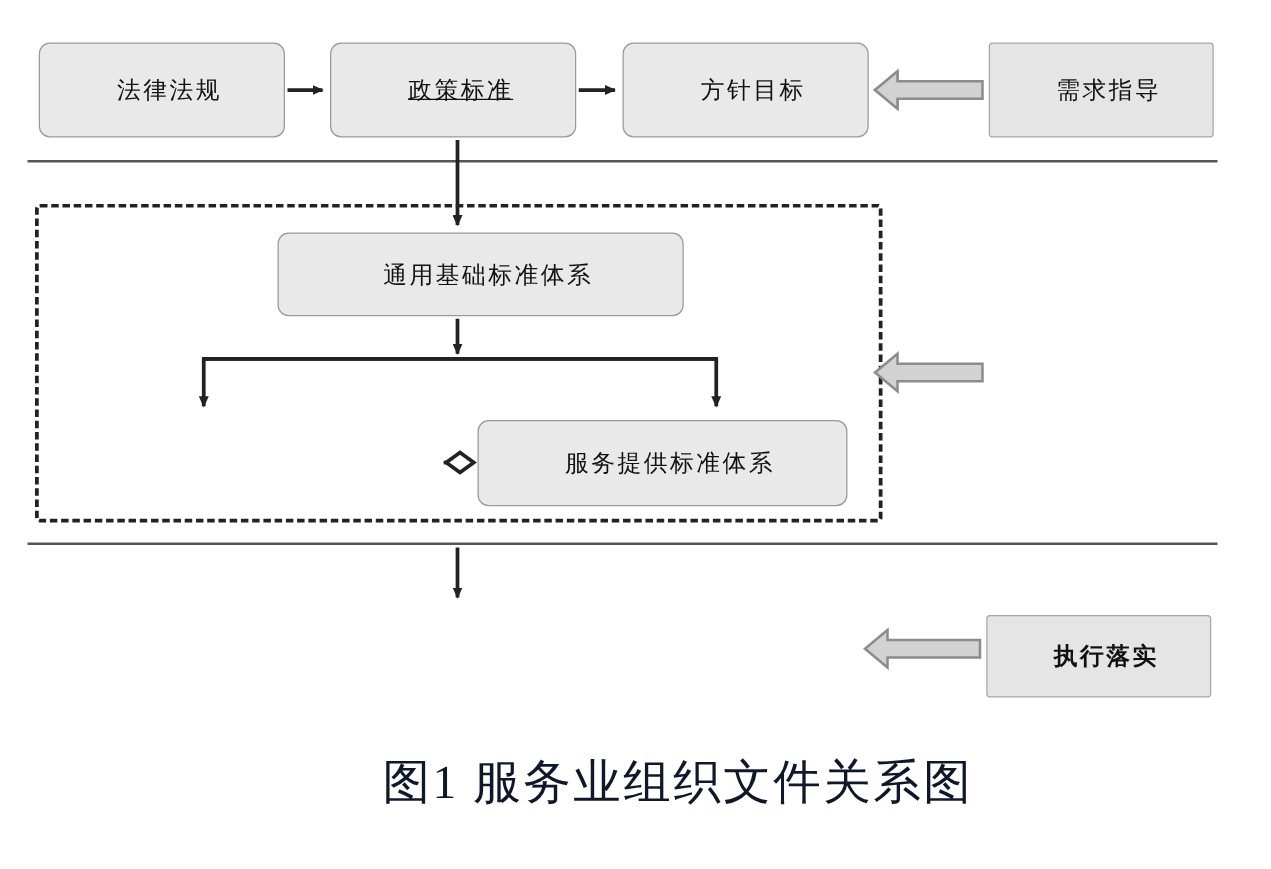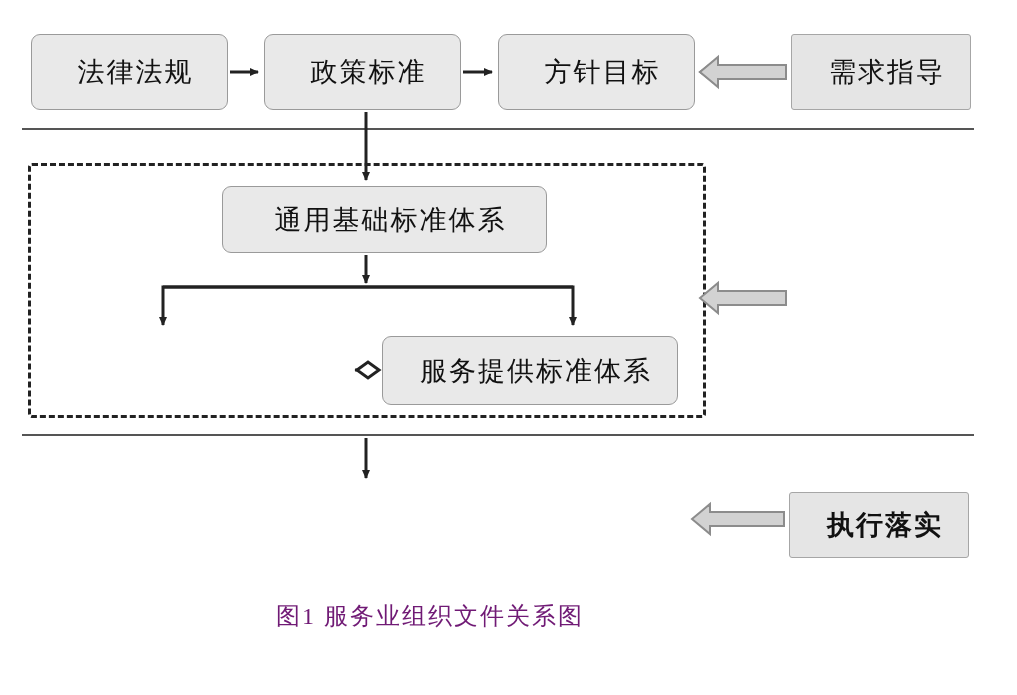--- a/index.html
+++ b/index.html
@@ -20,21 +20,21 @@
   .node {
     position: absolute;
     box-sizing: border-box;
     background: #e9e9e9;
     border: 1px solid #9a9a9a;
     border-radius: 9px;
     display: flex;
     align-items: center;
     justify-content: center;
     color: #111111;
-    font-size: 27px;
+    font-size: 19px;
     letter-spacing: 2px;
     white-space: nowrap;
     padding-left: 12px;
   }
   .node.side {
     border-radius: 3px;
     background: #e5e5e5;
     border: 1px solid #a6a6a6;
   }
   .dashed-box {
@@ -44,24 +44,25 @@
     border-radius: 4px;
     background: transparent;
   }
   .hline {
     position: absolute;
     height: 0;
     border-top: 2px solid #555555;
   }
   .caption {
     position: absolute;
-    font-size: 24px;
-    color: #701a75;
+    font-size: 38px;
+    color: #0f172a;
     letter-spacing: 2px;
     white-space: nowrap;
+    margin-left: 30px;
   }
   svg.overlay {
     position: absolute;
     left: 0;
     top: 0;
     width: 1017px;
     height: 695px;
     pointer-events: none;
   }
 </style>
@@ -71,21 +72,21 @@
 <div id="canvas">
 
   <div class="hline" style="left:22px; top:128px; width:952px;"></div>
   <div class="hline" style="left:22px; top:434px; width:952px;"></div>
 
   <div class="dashed-box" style="left:28px; top:163px; width:678px; height:255px;"></div>
 
   <div class="node" style="left:31px; top:34px; width:197px; height:76px;">
     <span>法律法规</span>
   </div>
-  <div class="node" style="left:264px; top:34px; width:197px; height:76px;">
+  <div class="node" style="left:264px; top:34px; width:197px; height:76px;text-decoration:underline;">
     <span>政策标准</span>
   </div>
   <div class="node side" style="left:791px; top:34px; width:180px; height:76px;">
     <span>需求指导</span>
   </div>
   <div class="node" style="left:498px; top:34px; width:197px; height:76px;">
     <span>方针目标</span>
   </div>
 
   <div class="node" style="left:222px; top:186px; width:325px; height:67px;">

